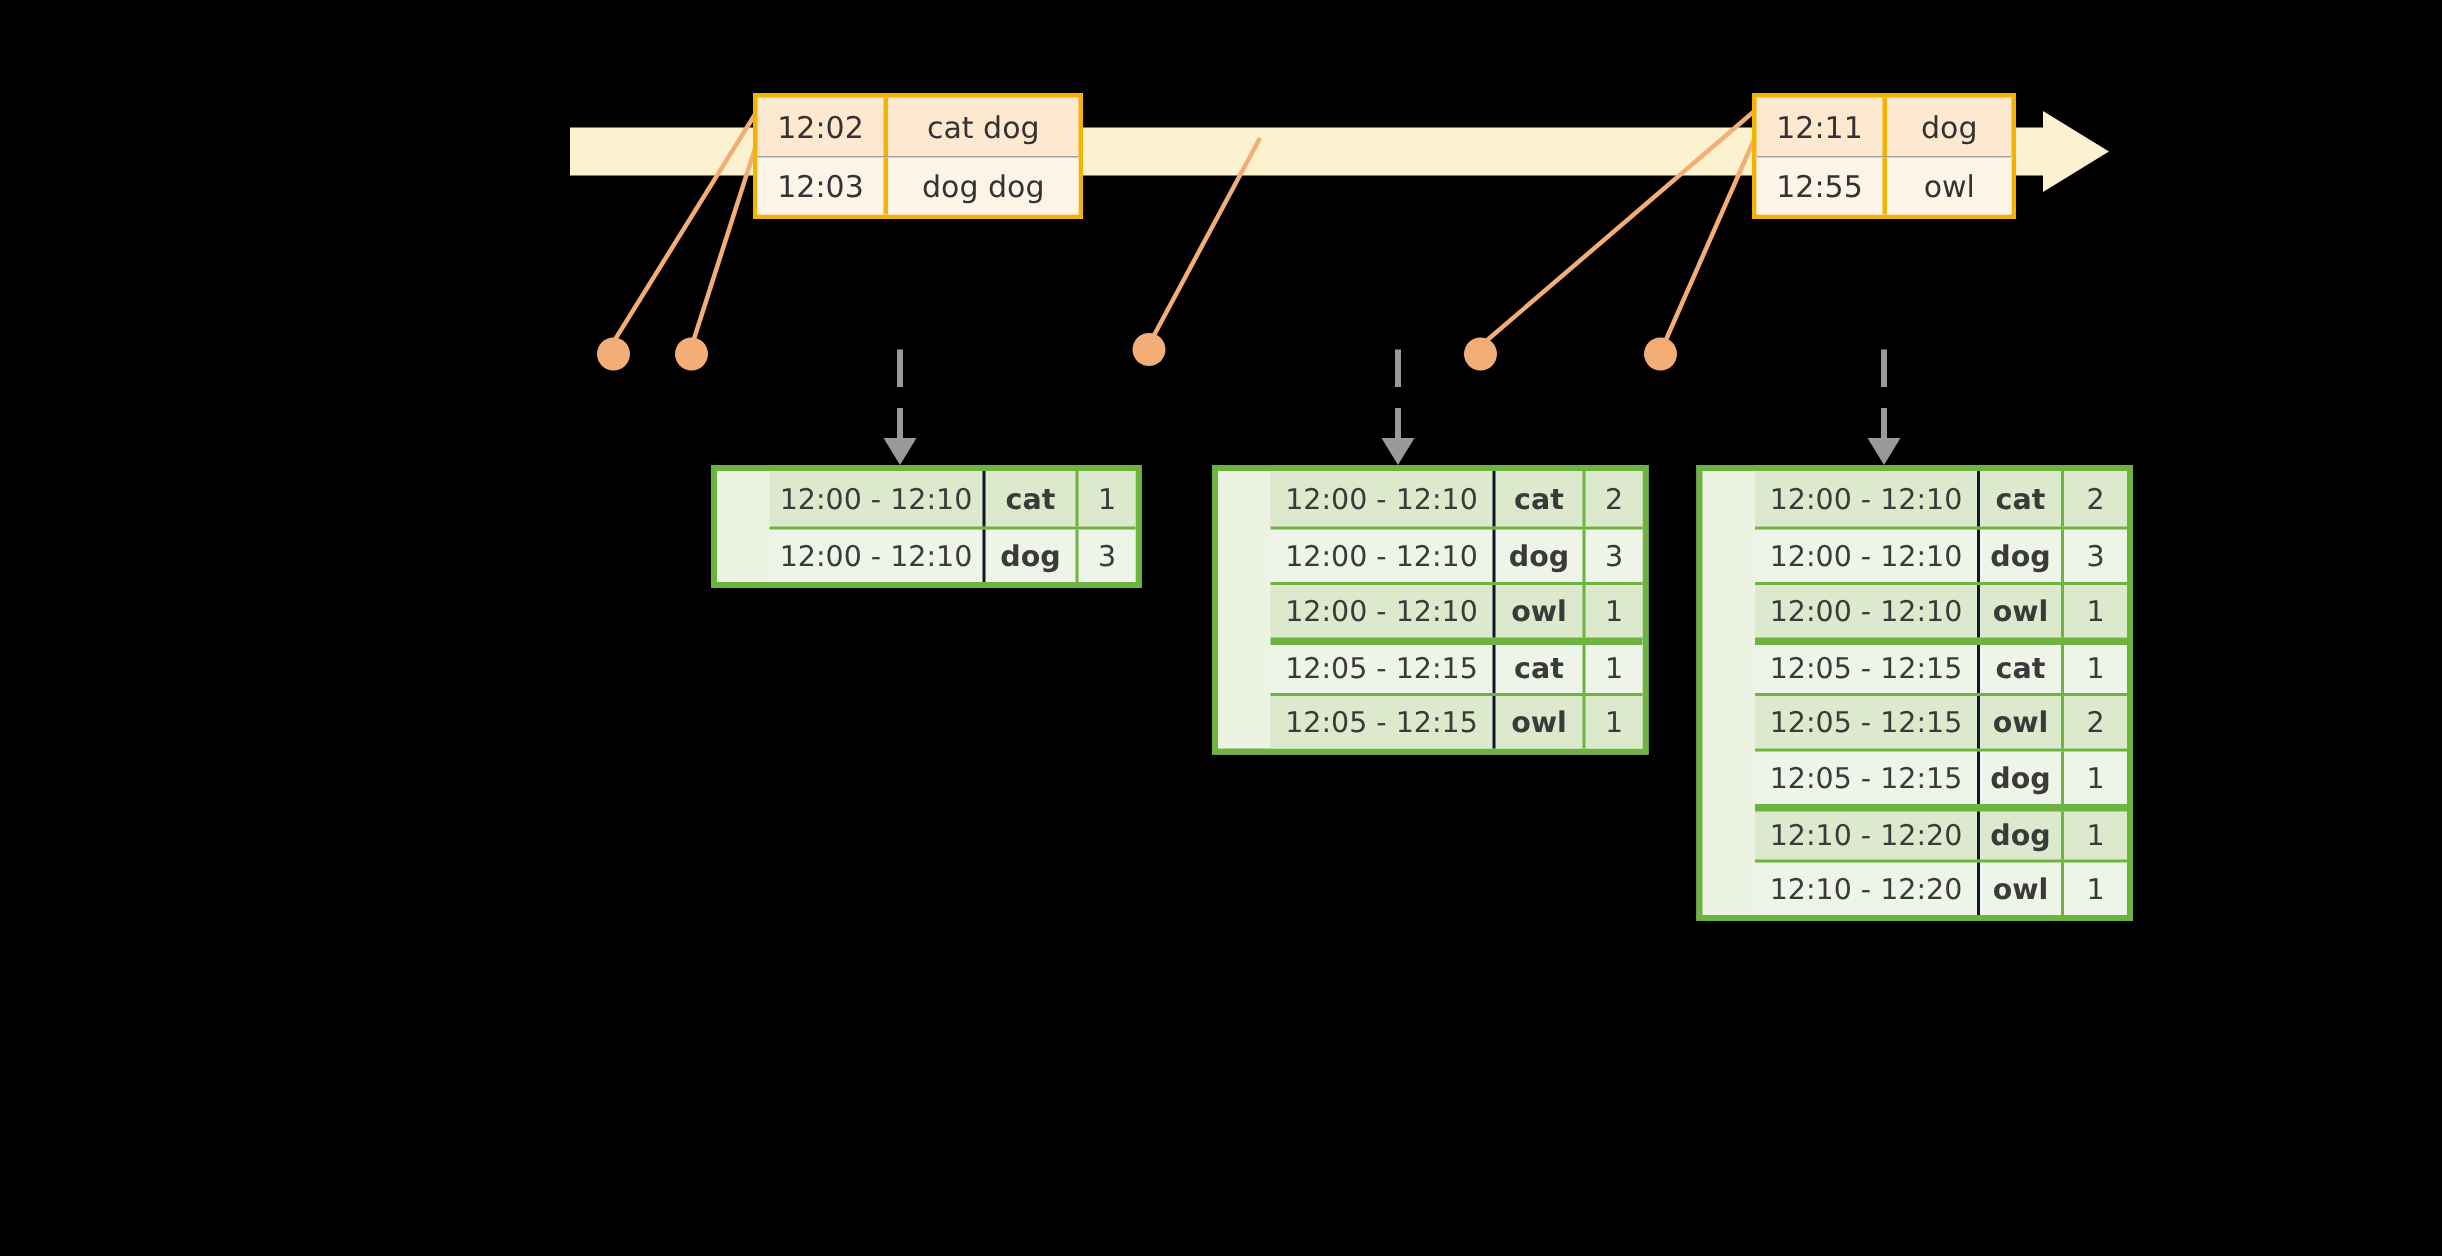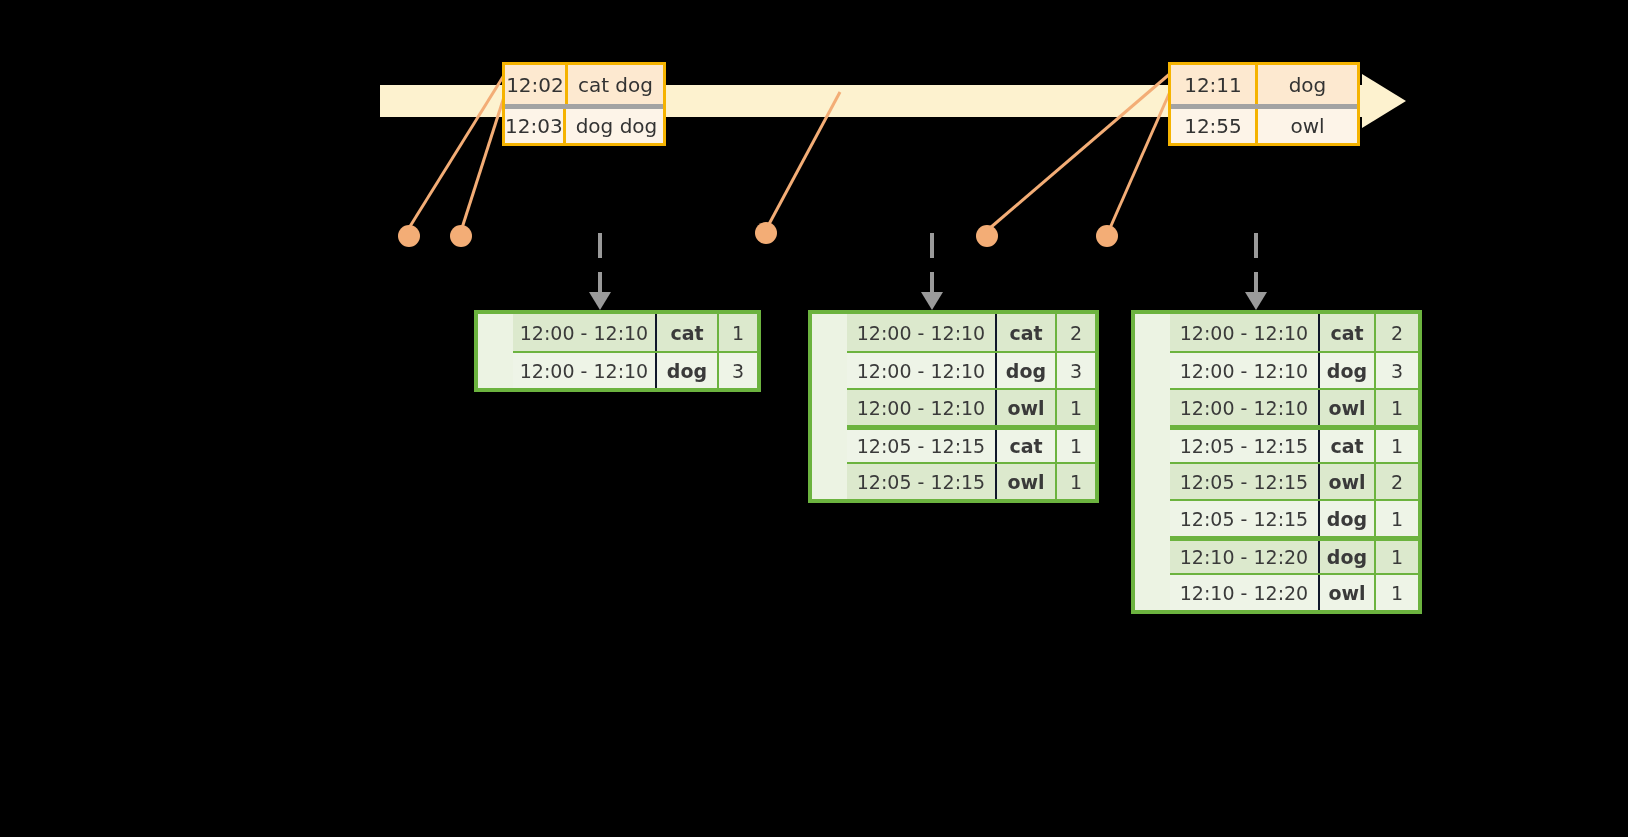--- a/index.html
+++ b/index.html
@@ -11,30 +11,30 @@
   .tl-bar{position:absolute;left:380px;top:85px;width:985px;height:32px;
           background:#fdf2cf;}
   .tl-head{position:absolute;left:1362px;top:74px;width:0;height:0;
            border-top:27px solid transparent;border-bottom:27px solid transparent;
            border-left:44px solid #fdf2cf;}
 
   
   .ev{position:absolute;border:3px solid #f5b301;box-sizing:border-box;
       background:#fde9d0;}
   .ev-row{display:flex;height:39px;box-sizing:border-box;}
-  .ev-row + .ev-row{border-top:5px solid #a3a3a3;}
+  .ev-row + .ev-row{border-top:1px solid #a3a3a3;}
   .ev-row.alt{background:#fdf4e8;}
   .ev-time,.ev-words{display:flex;align-items:center;justify-content:center;
       font-size:20px;color:#333;white-space:nowrap;}
   .ev-time{width:84px;box-sizing:border-box;}
   .ev-words{flex:1;border-left:3px solid #f5b301;box-sizing:border-box;padding:0 10px;}
 
-  #ev1{left:502px;top:62px;width:164px;}
+  #ev1{left:502px;top:62px;width:220px;}
   #ev2{left:836px;top:81px;width:196px;}
-  #ev3{left:1168px;top:62px;width:192px;}
+  #ev3{left:1168px;top:62px;width:176px;}
 
   
   .dot{position:absolute;width:22px;height:22px;border-radius:50%;
        background:#f3ad76;}
 
   
   svg.lines{position:absolute;left:0;top:0;width:1628px;height:837px;
             pointer-events:none;}
 
   

